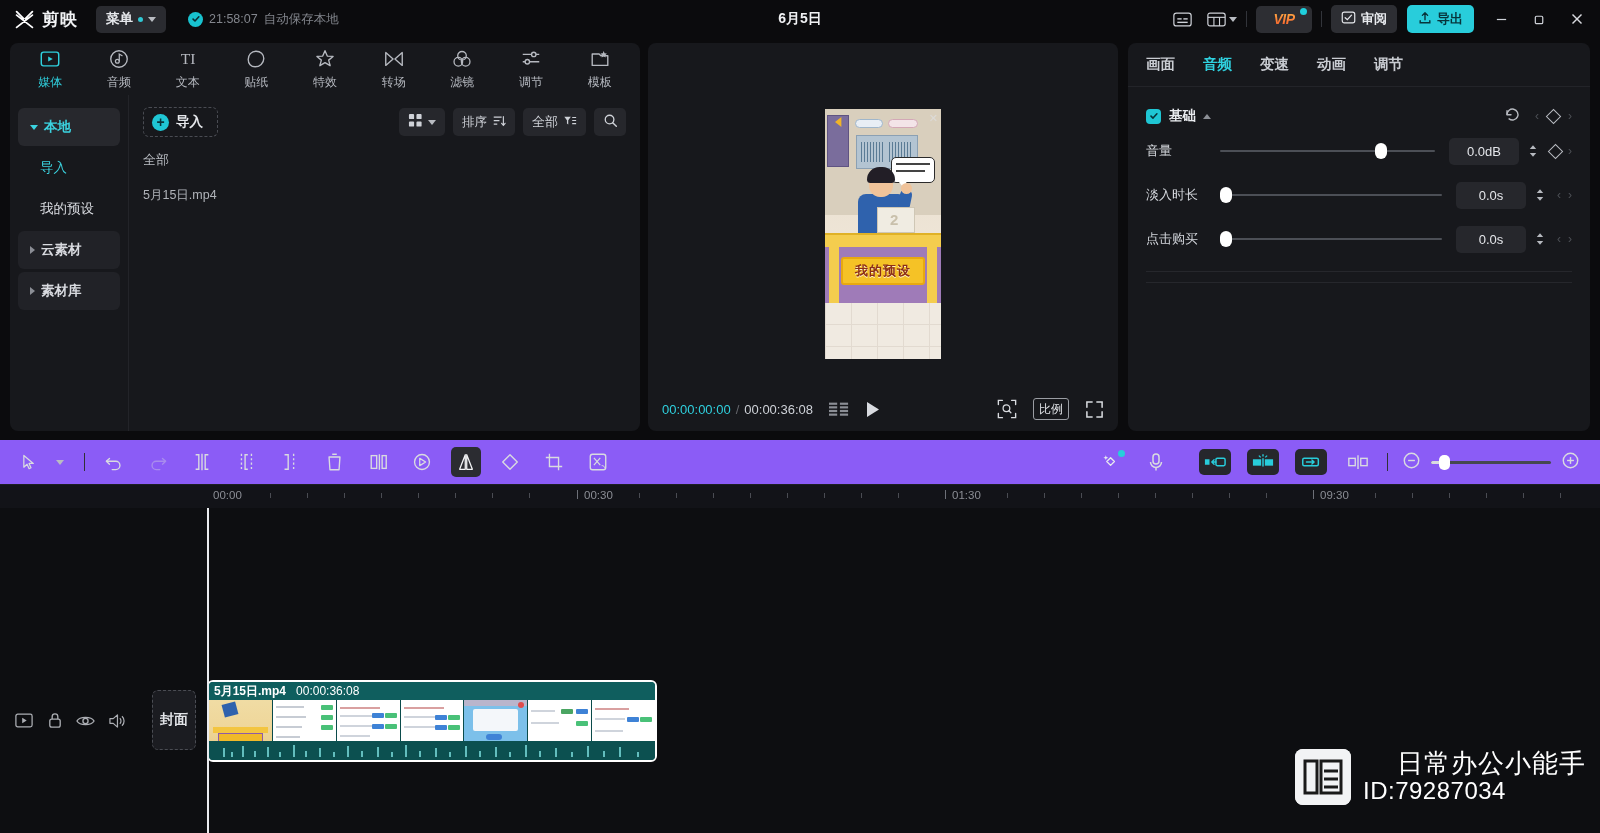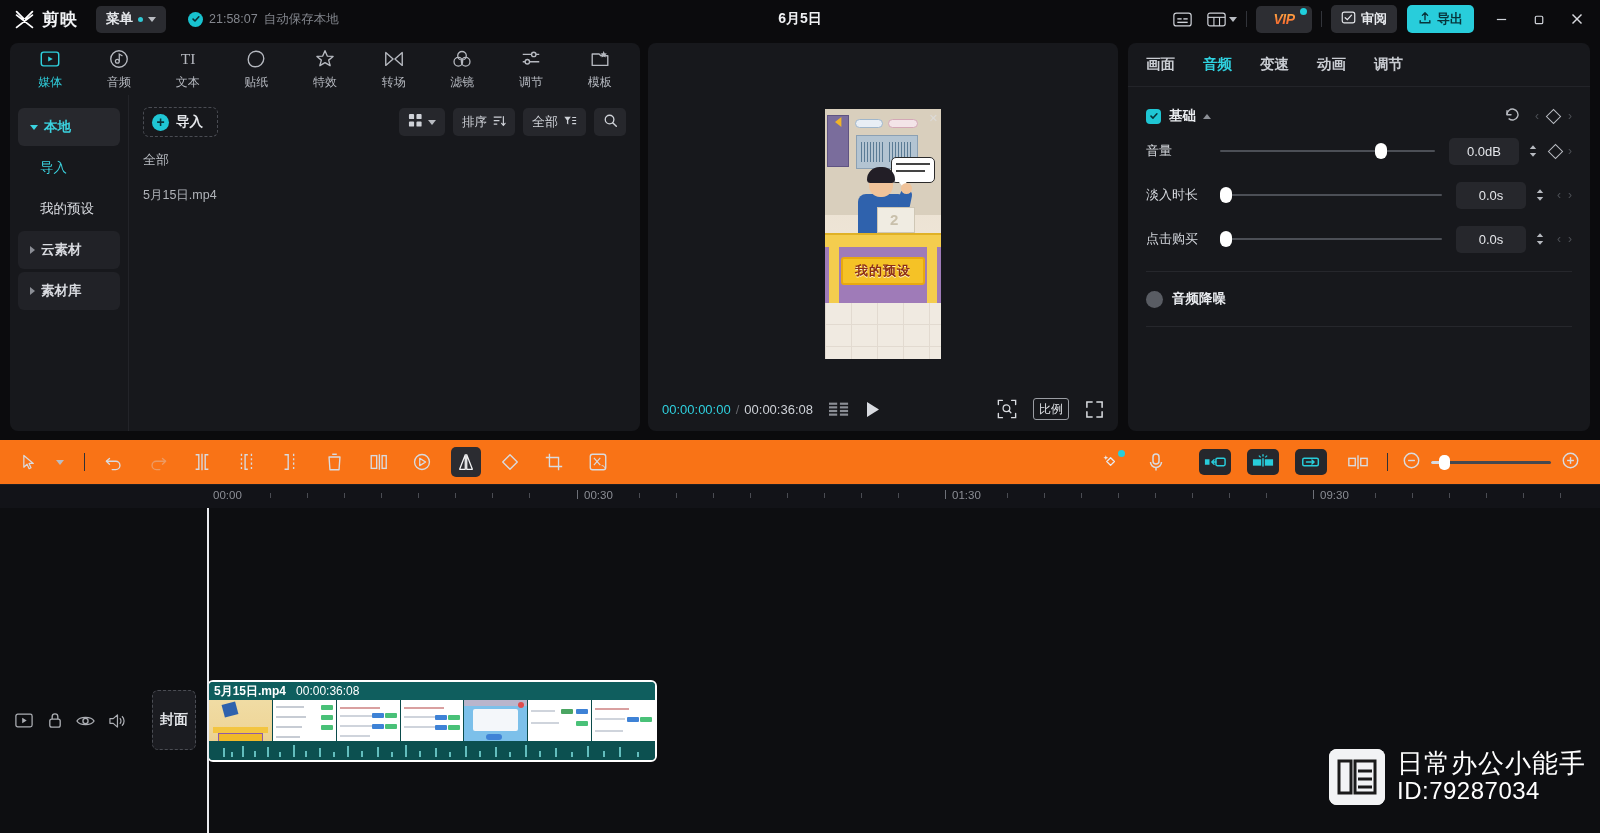--- a/index.html
+++ b/index.html
@@ -223,21 +223,21 @@
             display: flex; align-items: center; justify-content: center; font-size: 13px; color: #e4e6ea; }
   .stepper { width: 18px; margin-left: 5px; display: flex; flex-direction: column; align-items: center;
              justify-content: center; gap: 2px; cursor: pointer; }
   .kf-row { margin-left: 8px; display: flex; align-items: center; gap: 7px; }
   .divider { height: 1px; background: #26272c; margin: 10px 0; }
   .toggle-row { display: flex; align-items: center; height: 34px; }
   .pill { width: 17px; height: 17px; border-radius: 50%; background: #595c63; margin-right: 9px; cursor:pointer; }
   .toggle-label { font-size: 13.5px; color: #e9ebef; font-weight: 700; }
 
   
-  .timeline { position: absolute; top: 440px; left: 0; width: 1600px; height: 393px; background: #f97316; }
+  .timeline { position: absolute; top: 440px; left: 0; width: 1600px; height: 393px; background: #8b5cf6; }
   .tl-toolbar { height: 44px; display: flex; align-items: center; padding: 0 14px; }
   .tlb { width: 30px; height: 30px; display: flex; align-items: center; justify-content: center;
          cursor: pointer; border-radius: 5px; margin-right: 14px; }
   .tlb.active { background: #2b2c31; }
   .tlb.dis { opacity: .38; }
   .tlb.tight { margin-right: 8px; }
   .tl-sep { width: 1px; height: 18px; background: #303136; margin: 0 14px 0 2px; }
   .tl-spacer { flex: 1; }
   .tlb-cyan { width: 32px; height: 26px; border-radius: 5px; background: #26272c;
               display:flex; align-items:center; justify-content:center; margin-right: 16px; cursor:pointer; }
@@ -273,21 +273,21 @@
   .fline { position: absolute; left: 3px; right: 14px; height: 2px; background: #e06a6a; }
   .fchip { position: absolute; right: 3px; width: 12px; height: 5px; border-radius: 1px; }
   .clip-wave { position: absolute; left: 0; right: 0; bottom: 0; height: 19px; background: #0c5050; }
   .clip-wave .w { position: absolute; bottom: 3px; width: 2px; background: #7fe3e3; opacity: .75; }
 
   .playhead { position: absolute; left: 207px; top: 0; bottom: 0; width: 2px; background: #e9ebef; }
 
   .watermark { position: absolute; right: 14px; bottom: 28px; display: flex; align-items: center; gap: 12px; }
   .wm-logo { width: 56px; height: 56px; border-radius: 8px; background: #f2f3f5; position: relative; }
   .wm-text { line-height: 1.12; }
-  .wm-t1 { font-size: 26px; color: #fff; font-weight: 400; letter-spacing: 1px; }
+  .wm-t1 { font-size: 26px; color: #fff; font-weight: 400; letter-spacing: 1px; margin-left: 34px; }
   .wm-t2 { font-size: 24px; color: #fff; font-weight: 400; letter-spacing: 0.5px; }
 </style>
 </head>
 <body>
 
 <div id="app">
 
   <div class="titlebar">
     <div class="tb-logo">
       <span class="tb-logo-glyph">
@@ -719,24 +719,20 @@
               </svg>
           </span>
           <span class="kf-row">
             <span class="kfa">‹</span>
             <span class="kfa">›</span>
           </span>
         </div>
 
         <div class="divider"></div>
 
-        <div class="toggle-row">
-          <span class="pill"></span>
-          <span class="toggle-label">音频降噪</span>
-        </div>
 
         <div class="divider"></div>
 
       </div>
     </div>
   </div>
 
   <div class="timeline">
 
     <div class="tl-toolbar">

